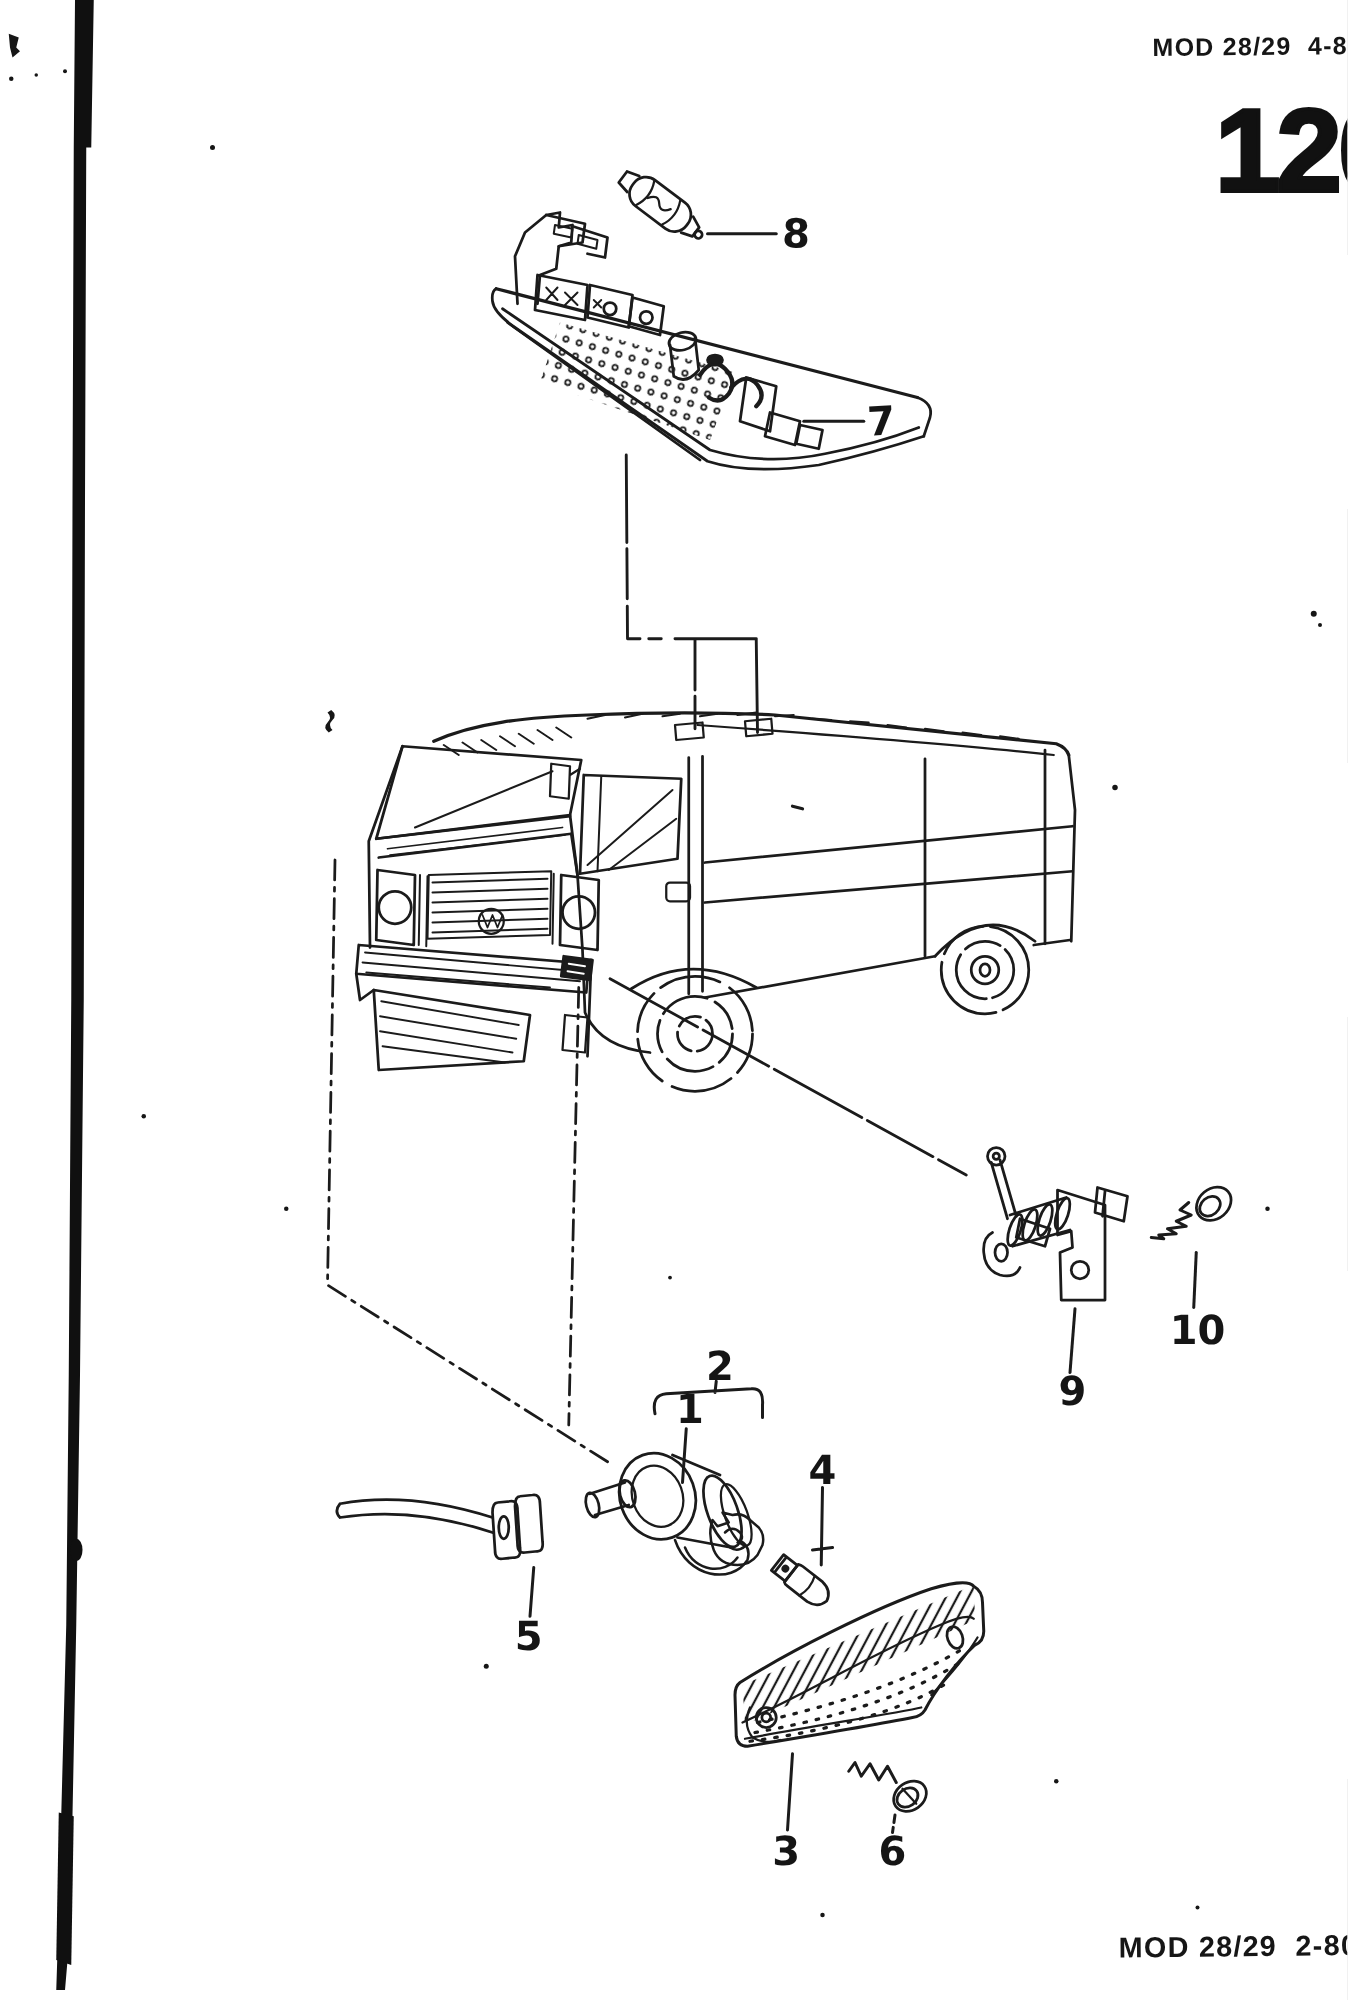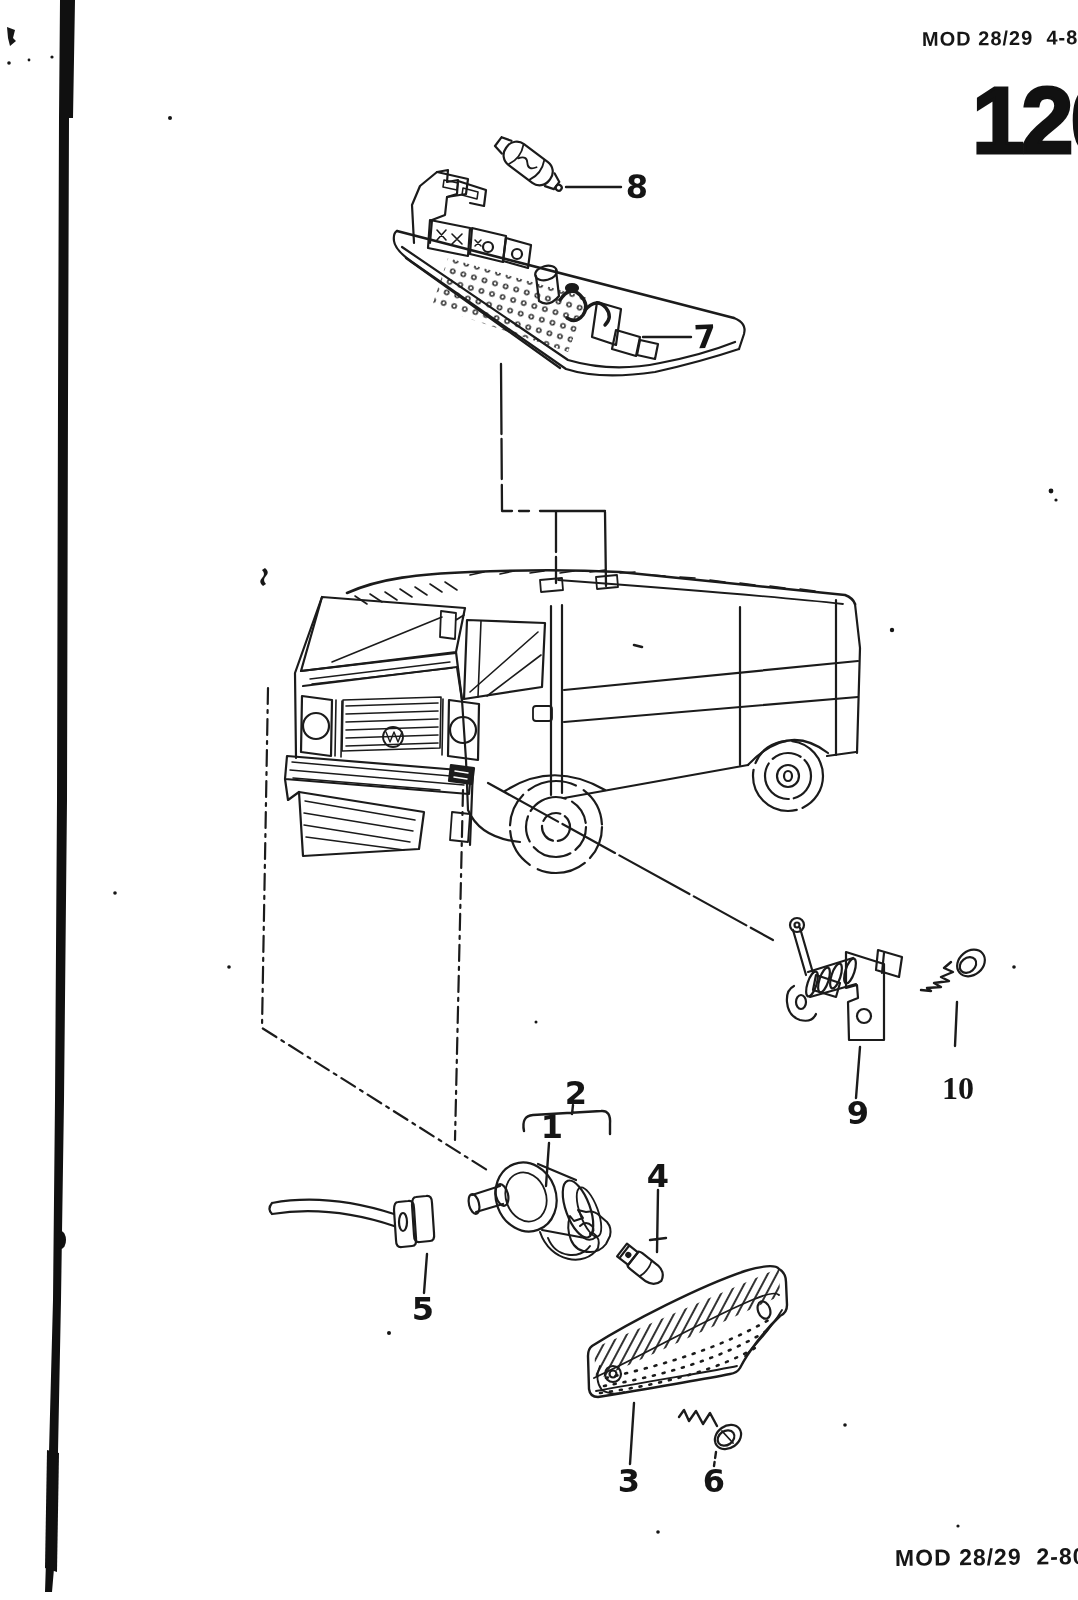--- a/index.html
+++ b/index.html
@@ -278,15 +278,15 @@
 
 <div class="callout" style="left:552px;top:1127px;">1</div>
 <div class="callout" style="left:576px;top:1093px;">2</div>
 <div class="callout" style="left:629px;top:1481px;">3</div>
 <div class="callout" style="left:658px;top:1176px;">4</div>
 <div class="callout" style="left:423px;top:1309px;">5</div>
 <div class="callout" style="left:714px;top:1481px;">6</div>
 <div class="callout" style="left:705px;top:337px;transform:translate(-50%,-50%) rotate(-3deg);">7</div>
 <div class="callout" style="left:637px;top:187px;transform:translate(-50%,-50%) rotate(2deg);">8</div>
 <div class="callout" style="left:858px;top:1113px;">9</div>
-<div class="callout" style="left:958px;top:1088px;font-family:Liberation Serif, serif;">10</div>
+<div class="callout" style="left:958px;top:1064px;">10</div>
 
 </div>
 
 </body></html>

